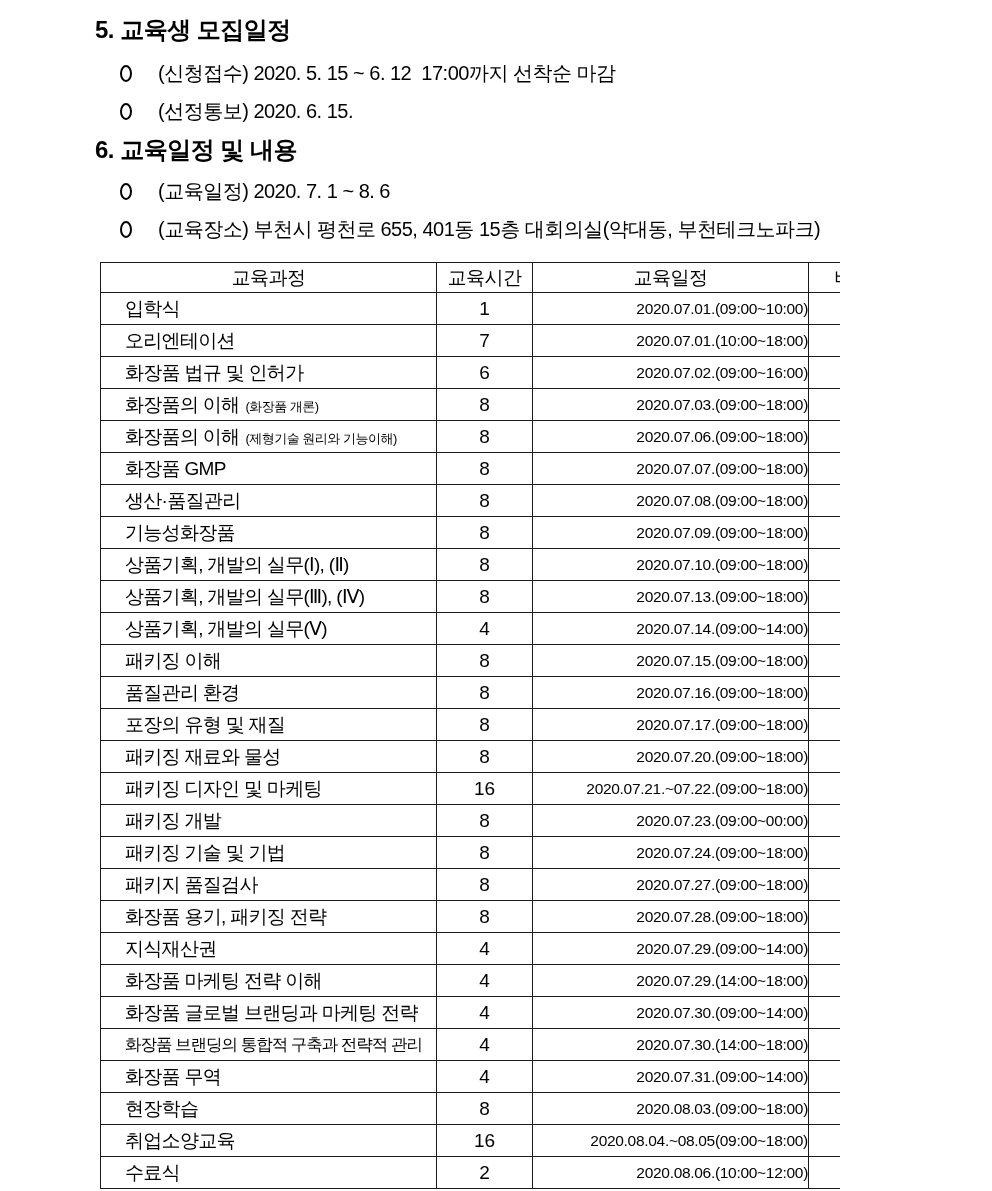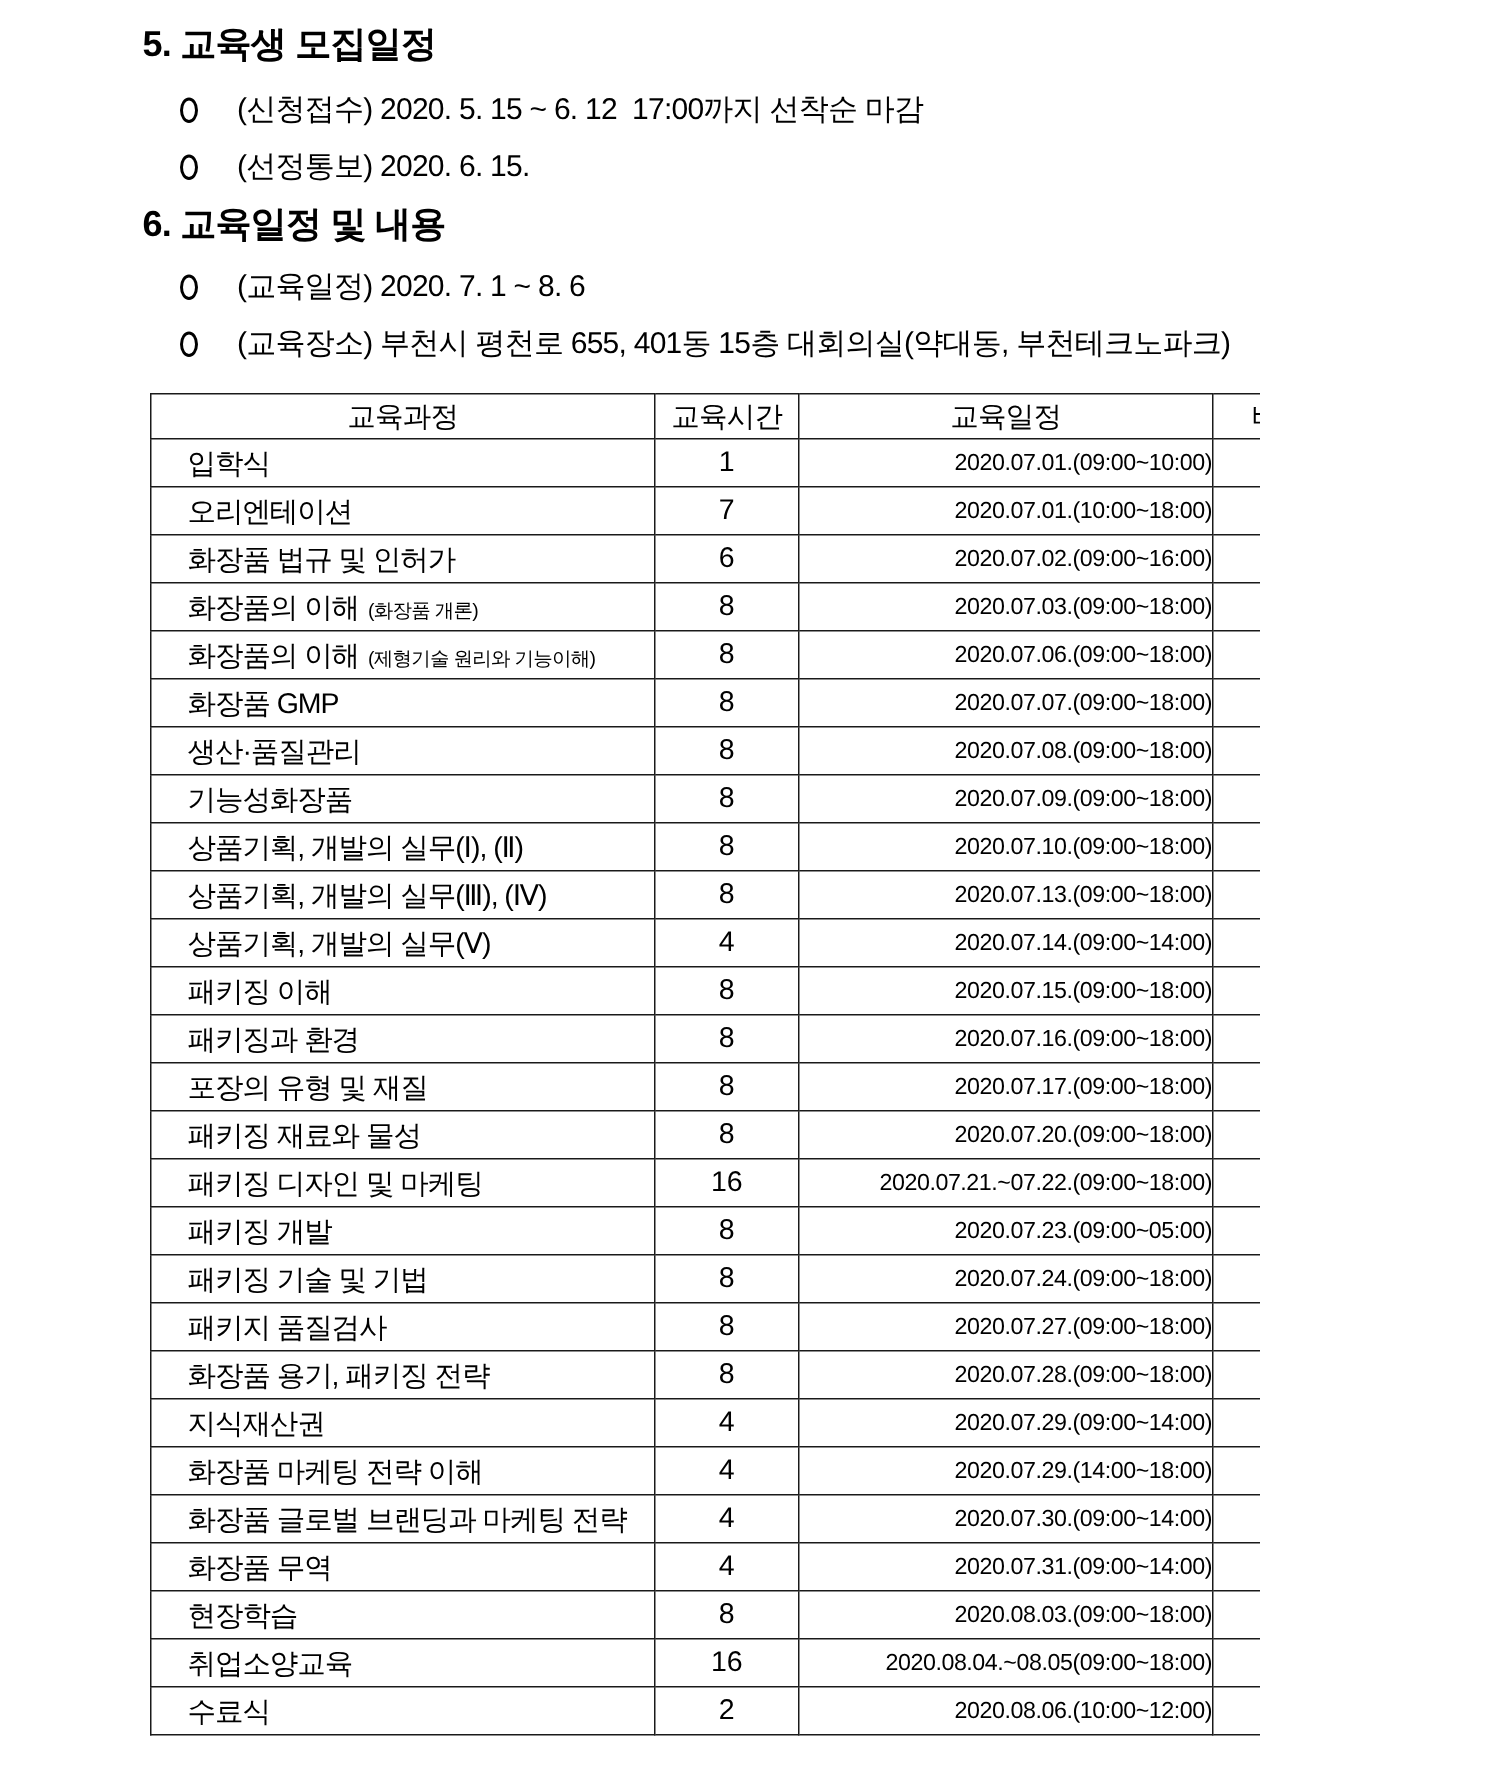--- a/index.html
+++ b/index.html
@@ -244,21 +244,21 @@
     <td class="course">
       <span class="course-name">패키징 이해</span>
     </td>
     <td class="hours">8</td>
     <td class="schedule-col">2020.07.15.(09:00~18:00)</td>
     <td class="note"></td>
   </tr>
 
   <tr>
     <td class="course">
-      <span class="course-name">패키징과 환경</span>
+      <span class="course-name">품질관리 환경</span>
     </td>
     <td class="hours">8</td>
     <td class="schedule-col">2020.07.16.(09:00~18:00)</td>
     <td class="note"></td>
   </tr>
 
   <tr>
     <td class="course">
       <span class="course-name">포장의 유형 및 재질</span>
     </td>
@@ -283,21 +283,21 @@
     <td class="hours">16</td>
     <td class="schedule-col">2020.07.21.~07.22.(09:00~18:00)</td>
     <td class="note"></td>
   </tr>
 
   <tr>
     <td class="course">
       <span class="course-name">패키징 개발</span>
     </td>
     <td class="hours">8</td>
-    <td class="schedule-col">2020.07.23.(09:00~05:00)</td>
+    <td class="schedule-col">2020.07.23.(09:00~00:00)</td>
     <td class="note"></td>
   </tr>
 
   <tr>
     <td class="course">
       <span class="course-name">패키징 기술 및 기법</span>
     </td>
     <td class="hours">8</td>
     <td class="schedule-col">2020.07.24.(09:00~18:00)</td>
     <td class="note"></td>
@@ -341,20 +341,28 @@
 
   <tr>
     <td class="course">
       <span class="course-name">화장품 글로벌 브랜딩과 마케팅 전략</span>
     </td>
     <td class="hours">4</td>
     <td class="schedule-col">2020.07.30.(09:00~14:00)</td>
     <td class="note"></td>
   </tr>
 
+  <tr>
+    <td class="course">
+      <span class="course-name compact">화장품 브랜딩의 통합적 구축과 전략적 관리</span>
+    </td>
+    <td class="hours">4</td>
+    <td class="schedule-col">2020.07.30.(14:00~18:00)</td>
+    <td class="note"></td>
+  </tr>
 
   <tr>
     <td class="course">
       <span class="course-name">화장품 무역</span>
     </td>
     <td class="hours">4</td>
     <td class="schedule-col">2020.07.31.(09:00~14:00)</td>
     <td class="note"></td>
   </tr>
 

